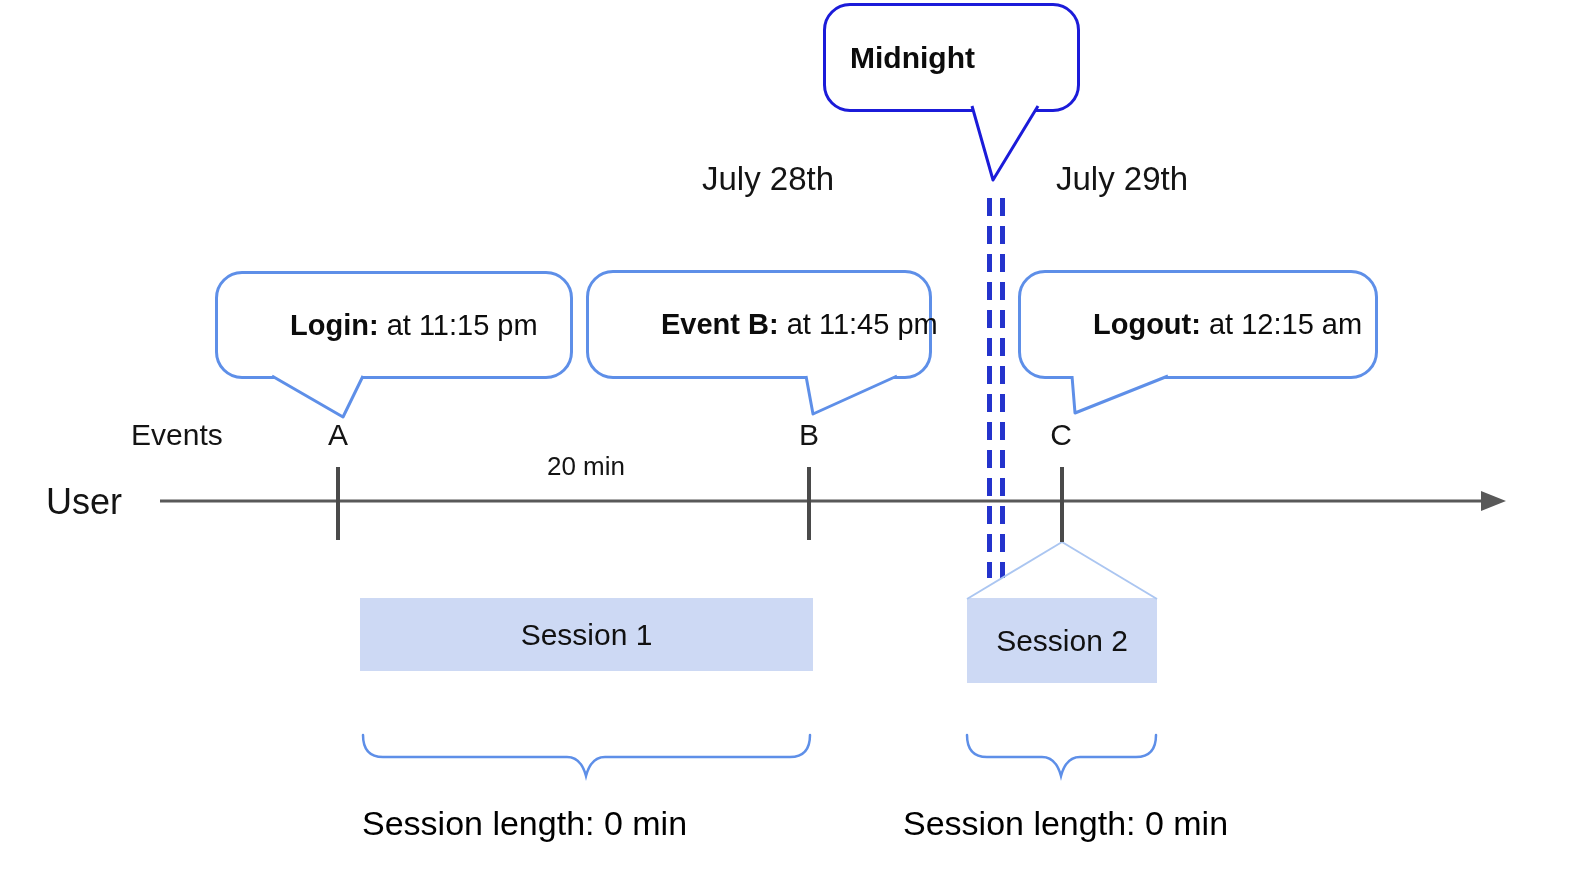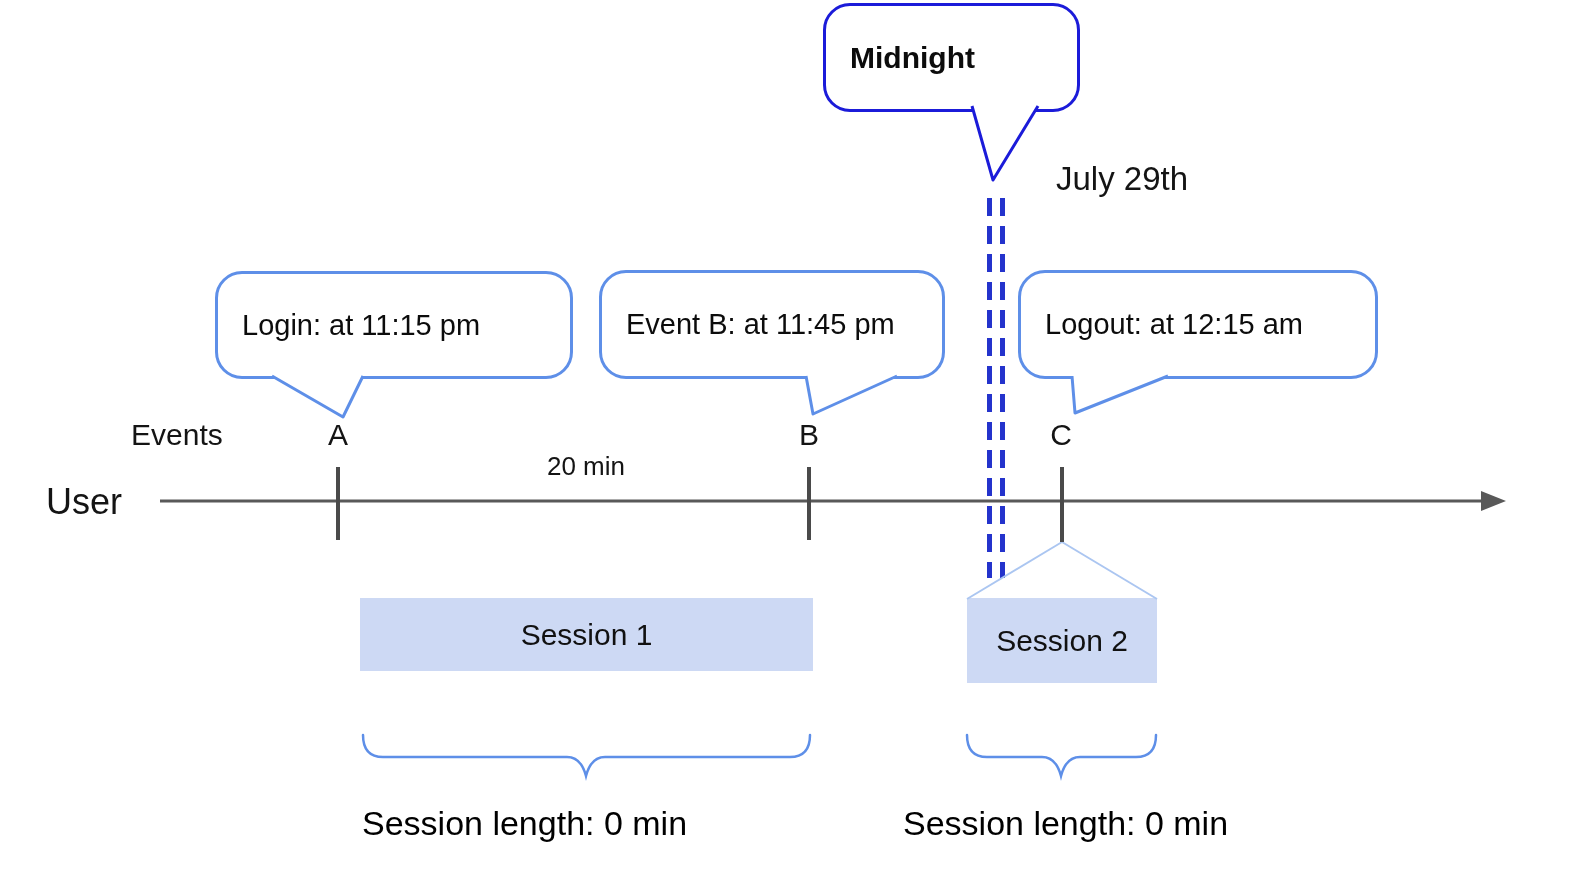--- a/index.html
+++ b/index.html
@@ -8,21 +8,21 @@
     font-family:"Liberation Sans","DejaVu Sans",sans-serif;color:#111;
   }
   
   .bubble{
     position:absolute;background:#fff;border-radius:27px;display:flex;align-items:center;
     box-sizing:border-box;z-index:2;
   }
   .bubble.dark{border:3px solid #1b1bd9;}
   .bubble.light{border:3px solid #5e8fe8;}
   .bubble .txt{padding-left:24px;font-size:29px;white-space:pre;color:#0c0c0c;}
-  .bubble .bold{font-weight:normal;}
+  .bubble .bold{font-weight:bold;margin-left:48px;}
   .bubble.dark .txt{font-size:30px;font-weight:bold;}
   
   .date{position:absolute;width:220px;text-align:center;font-size:33px;color:#141414;}
   
   .rowlab{position:absolute;font-size:30px;color:#141414;}
   .marker{position:absolute;width:60px;text-align:center;font-size:30px;color:#141414;}
   .interval{position:absolute;width:160px;text-align:center;font-size:26px;color:#141414;}
   .userlab{position:absolute;font-size:36px;color:#141414;}
   
   .session{
@@ -35,27 +35,28 @@
 </style>
 </head>
 <body>
 
 <div class="canvas">
 
   <div class="bubble dark" style="left:823px;top:3px;width:257px;height:109px;">
     <span class="txt">Midnight</span>
   </div>
 
+  <div class="date" style="left:658px;top:160px;">July 28th</div>
   <div class="date" style="left:1012px;top:160px;">July 29th</div>
 
   <div class="bubble light" style="left:215px;top:271px;width:358px;height:108px;">
     <span class="txt"><span class="bold">Login:</span><span> at 11:15 pm</span></span>
   </div>
 
-  <div class="bubble light" style="left:599px;top:270px;width:346px;height:109px;">
+  <div class="bubble light" style="left:586px;top:270px;width:346px;height:109px;">
     <span class="txt"><span class="bold">Event B:</span><span> at 11:45 pm</span></span>
   </div>
 
   <div class="bubble light" style="left:1018px;top:270px;width:360px;height:109px;">
     <span class="txt"><span class="bold">Logout:</span><span> at 12:15 am</span></span>
   </div>
 
   <div class="rowlab" style="left:131px;top:418px;">Events</div>
   <div class="marker" style="left:308px;top:418px;">A</div>
   <div class="marker" style="left:779px;top:418px;">B</div>

